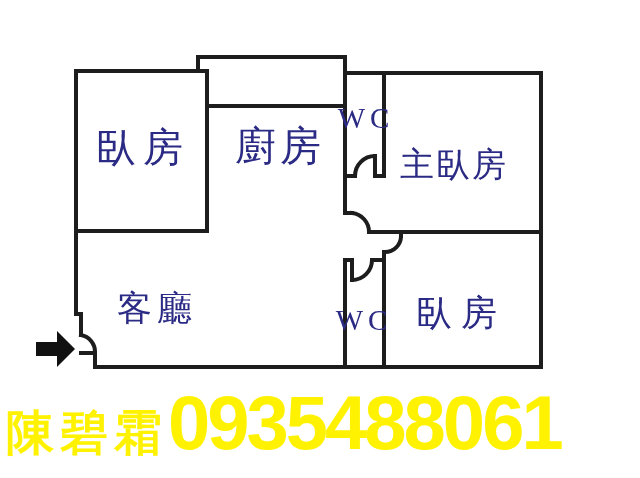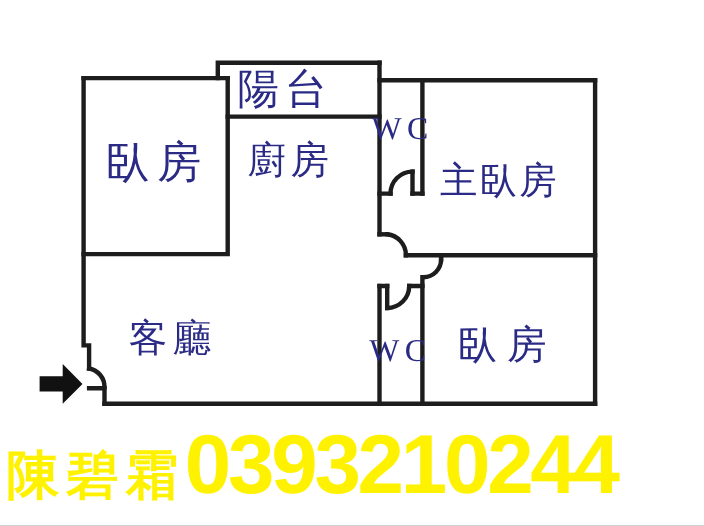--- a/index.html
+++ b/index.html
@@ -14,21 +14,21 @@
   .room-label{
     position:absolute;
     transform:translate(-50%,-50%);
     color:#2b2b85;
     white-space:nowrap;
     line-height:1;
     user-select:none;
   }
   .lbl-balcony       {left:259px;top:82px; font-size:38px;letter-spacing:5px;}
   .lbl-bedroom-left  {left:143px;top:148px;font-size:40px;letter-spacing:7px;}
-  .lbl-kitchen       {left:264px;top:146px;font-size:35px;letter-spacing:4px;}
+  .lbl-kitchen       {left:280px;top:146px;font-size:41px;letter-spacing:4px;}
   .lbl-wc-upper      {left:366px;top:118px;font-size:29px;letter-spacing:5px;}
   .lbl-master-bedroom{left:454px;top:165px;font-size:34px;letter-spacing:2px;}
   .lbl-living-room   {left:157px;top:308px;font-size:35px;letter-spacing:5px;}
   .lbl-dining-room   {left:281px;top:300px;font-size:35px;letter-spacing:4px;}
   .lbl-wc-lower      {left:364px;top:320px;font-size:29px;letter-spacing:5px;}
   .lbl-bedroom-right {left:461px;top:313px;font-size:36px;letter-spacing:9px;}
   .banner{
     position:absolute;
     left:6px;top:383px;
     width:634px;
@@ -80,26 +80,25 @@
       <path d="M345,260 H352 M372,260 H384"></path>
       <path d="M352,260 V280"></path>
       <path d="M372,260 A20,20 0 0 1 352,280"></path>
 
       <path d="M81,335 A17,17 0 0 1 95,352"></path>
     </g>
 
     <polygon fill="#111111" points="36,342 57,342 57,331 75,349 57,367 57,356 36,356"></polygon>
   </svg>
 
-  <div class="room-label lbl-balcony">陽台</div>
   <div class="room-label lbl-bedroom-left">臥房</div>
   <div class="room-label lbl-kitchen">廚房</div>
   <div class="room-label lbl-wc-upper">WC</div>
   <div class="room-label lbl-living-room">客廳</div>
   <div class="room-label lbl-master-bedroom">主臥房</div>
   <div class="room-label lbl-wc-lower">WC</div>
   <div class="room-label lbl-bedroom-right">臥房</div>
 
   <div class="banner">
-    <span class="agent-name">陳碧霜</span><span class="phone-number">0393210244</span>
+    <span class="agent-name">陳碧霜</span><span class="phone-number">0935488061</span>
   </div>
 
 </div>
 
 </body></html>

